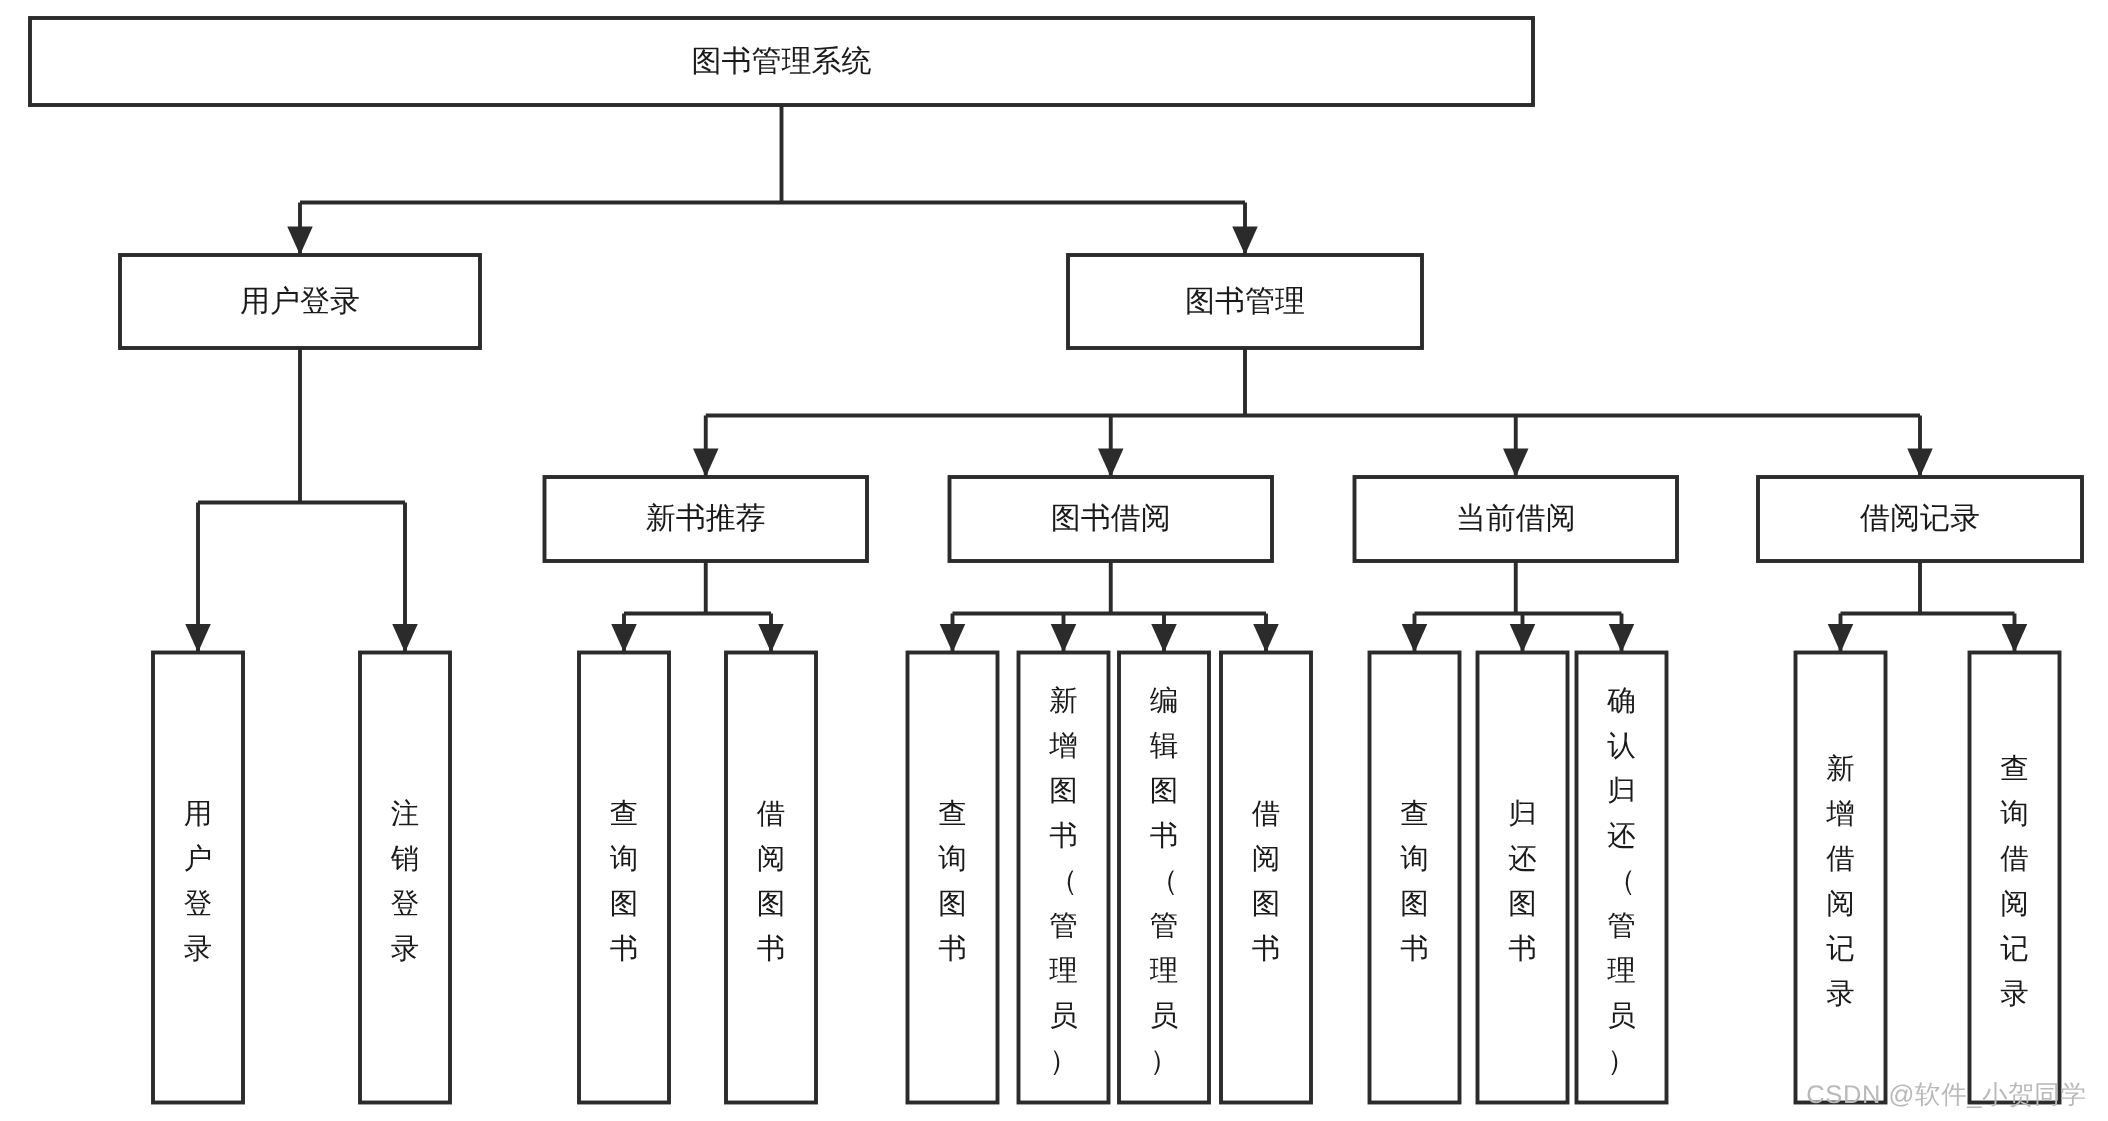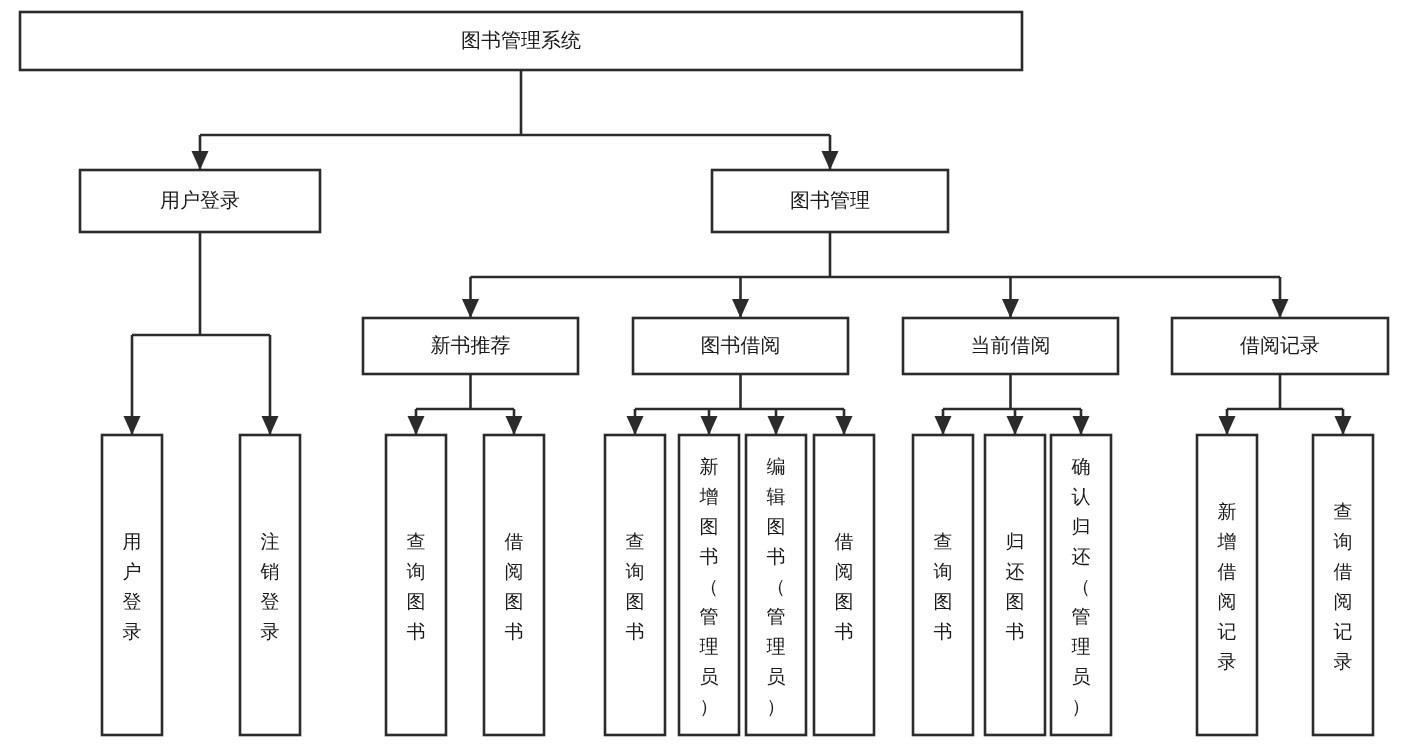--- a/index.html
+++ b/index.html
@@ -202,13 +202,14 @@
         <g>
           <rect x="1197" y="435" width="60" height="300" class="node-rect"></rect>
           <text x="1227" y="518.4" class="node-label-v"><tspan x="1227" dy="0">新</tspan><tspan x="1227" dy="30">增</tspan><tspan x="1227" dy="30">借</tspan><tspan x="1227" dy="30">阅</tspan><tspan x="1227" dy="30">记</tspan><tspan x="1227" dy="30">录</tspan></text>
         </g>
         <g>
           <rect x="1313" y="435" width="60" height="300" class="node-rect"></rect>
           <text x="1343" y="518.4" class="node-label-v"><tspan x="1343" dy="0">查</tspan><tspan x="1343" dy="30">询</tspan><tspan x="1343" dy="30">借</tspan><tspan x="1343" dy="30">阅</tspan><tspan x="1343" dy="30">记</tspan><tspan x="1343" dy="30">录</tspan></text>
         </g>
       </g>
   </svg>
+  <div class="watermark">CSDN @软件_小贺同学</div>
 </div>
 
 </body></html>

